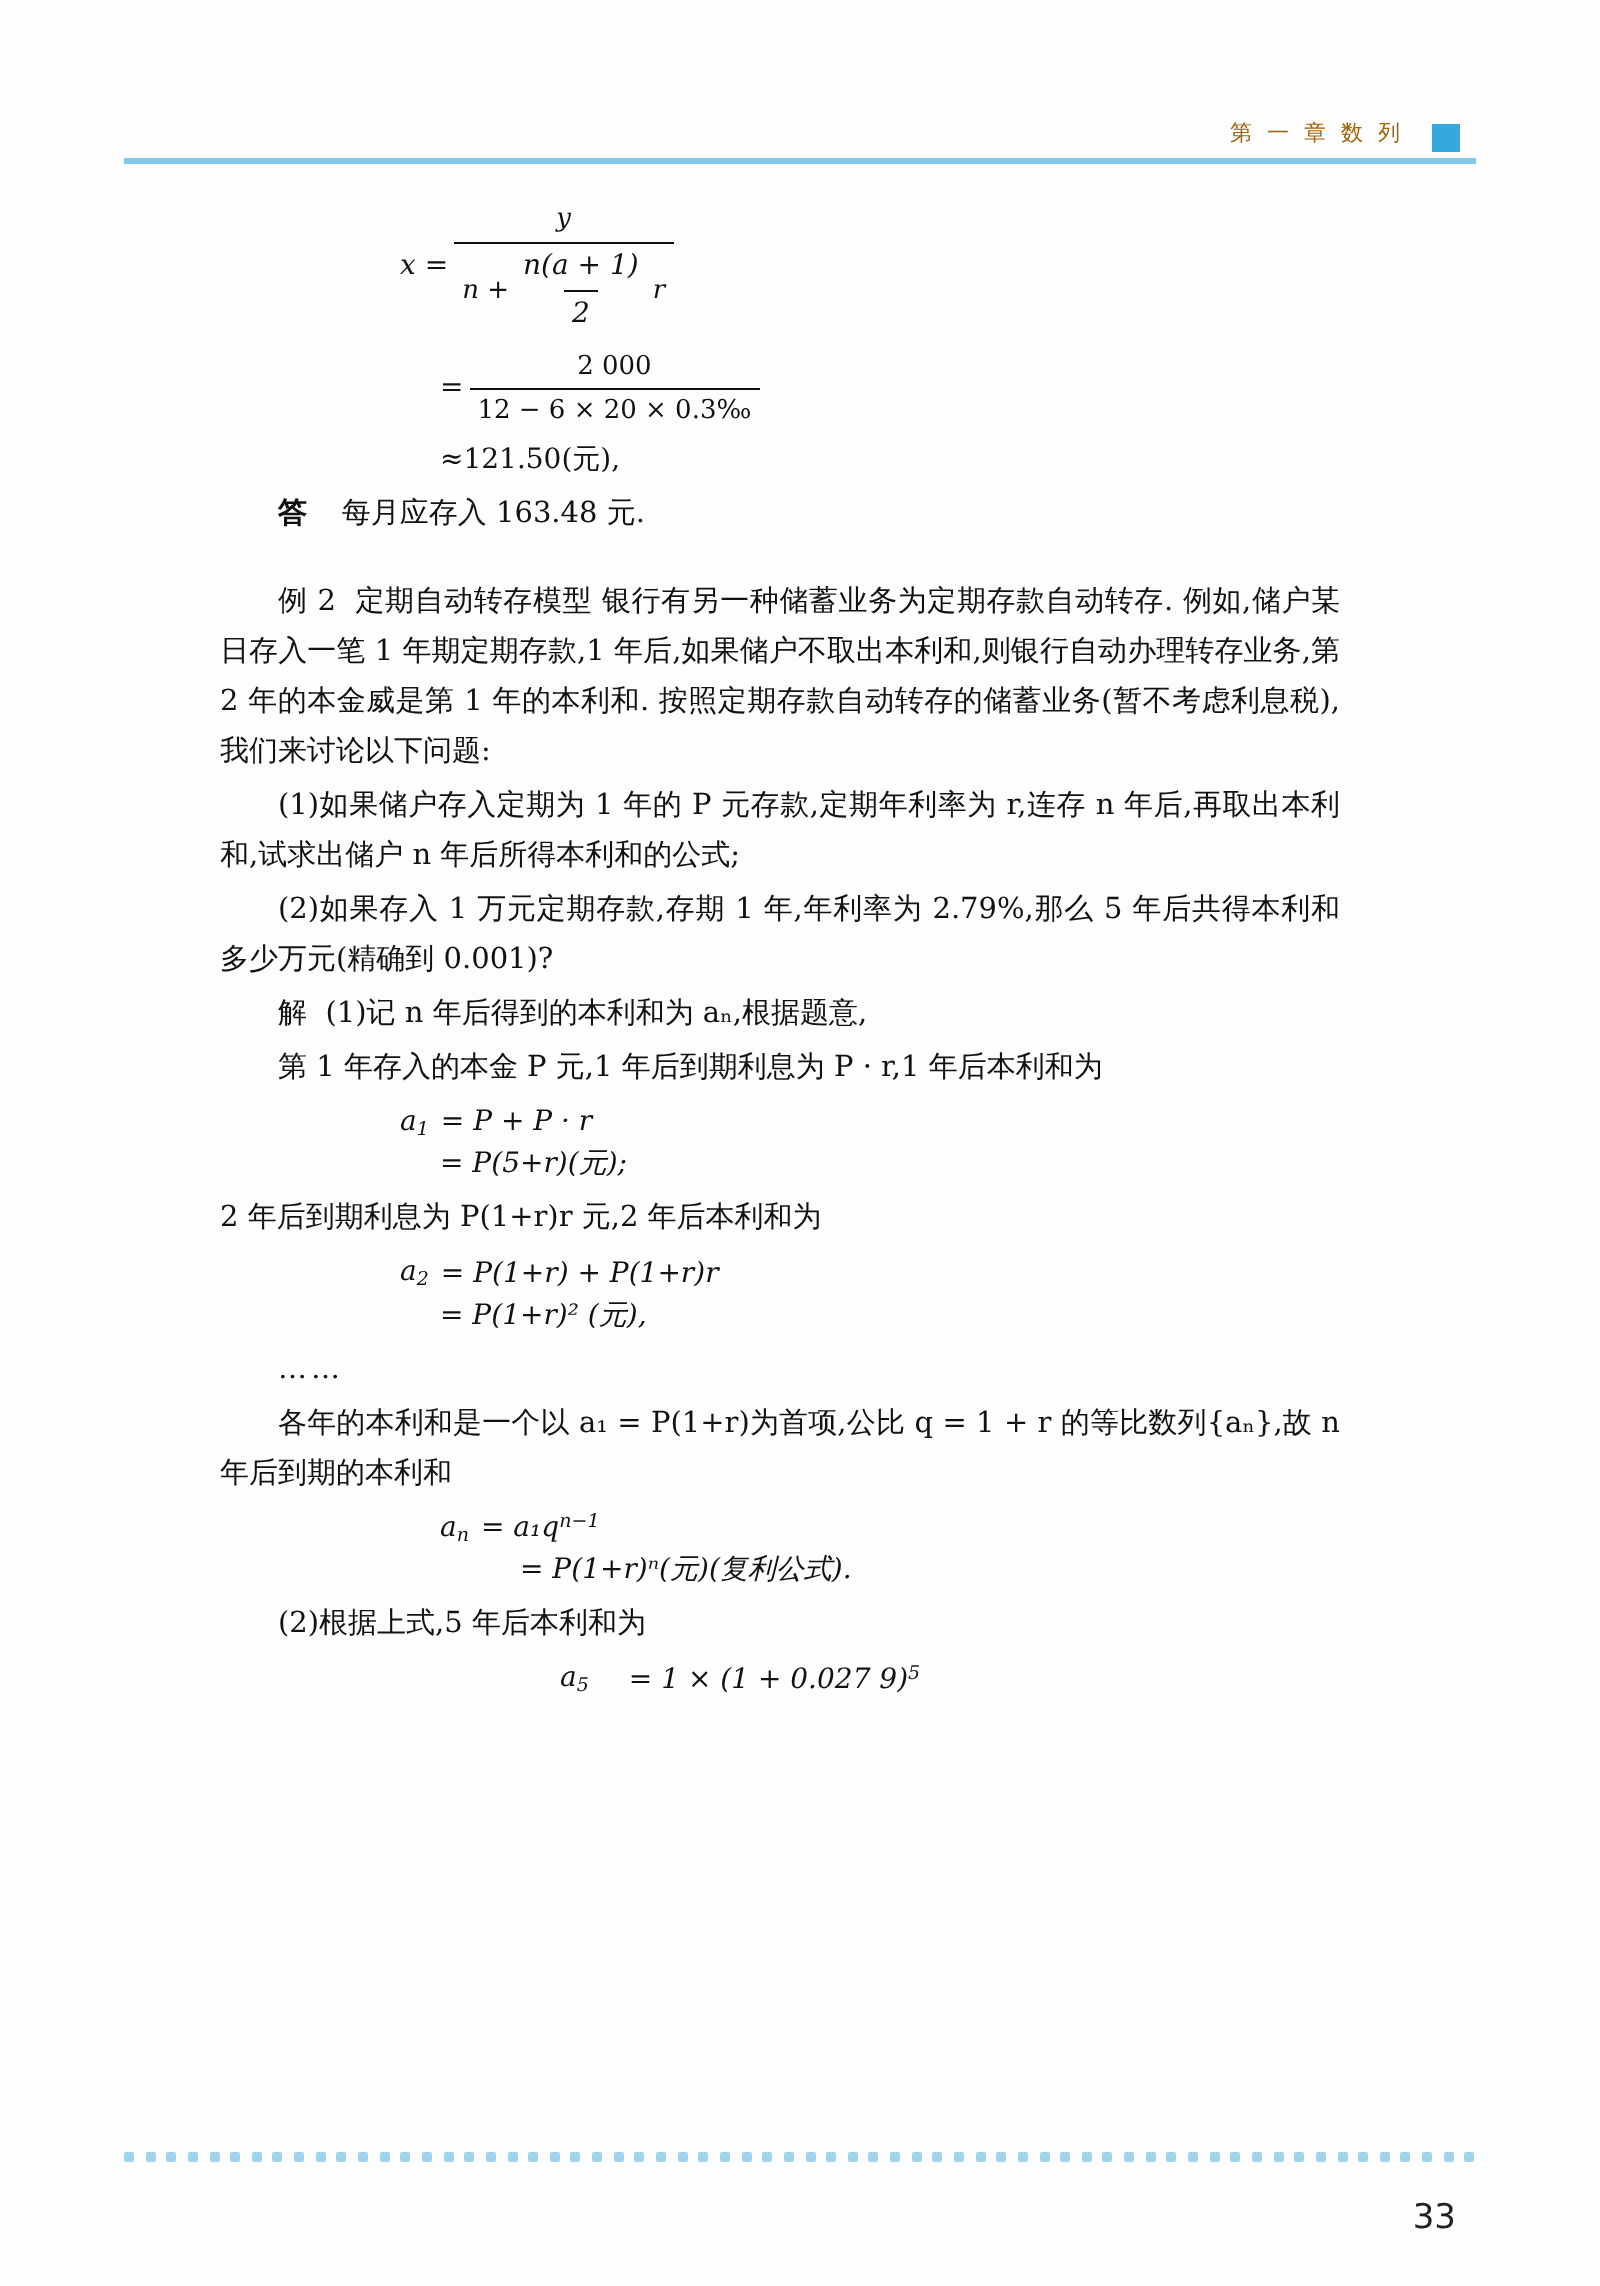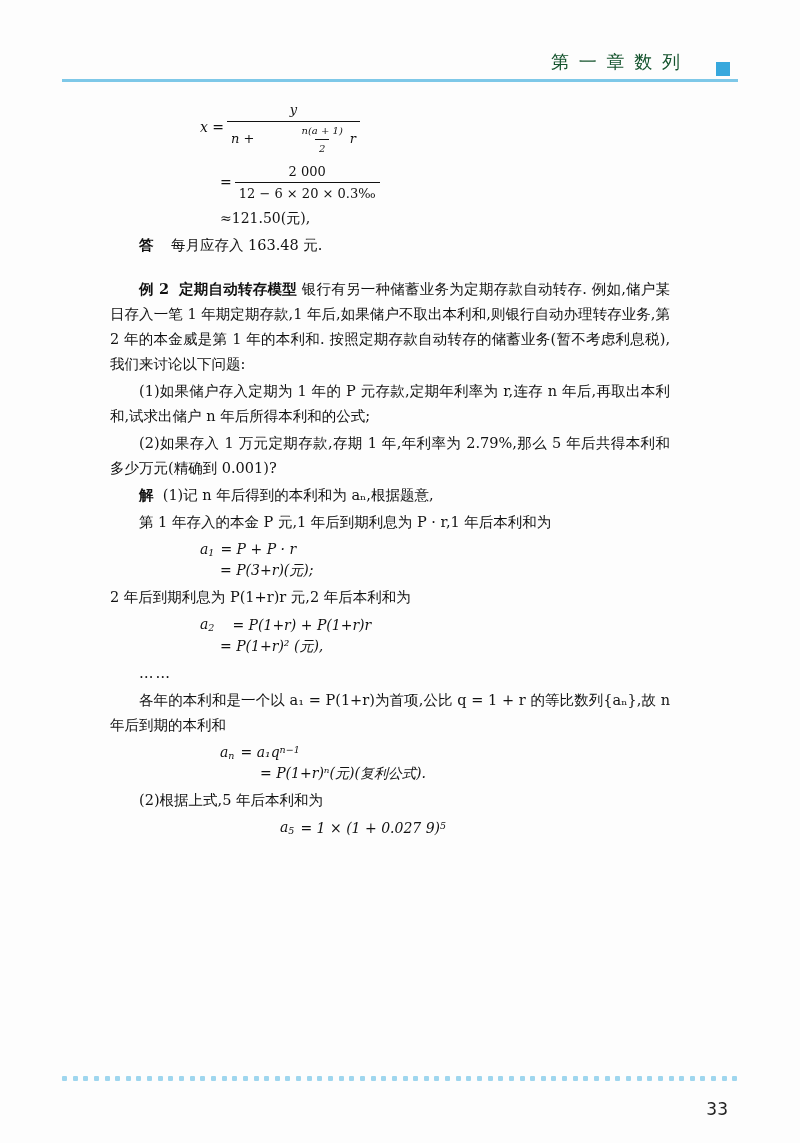--- a/index.html
+++ b/index.html
@@ -33,25 +33,25 @@
   .header-bar {
     position: absolute;
     left: 0;
     right: 0;
     bottom: 0;
     height: 3px;
     background: #7ec8e8;
   }
   .header-title {
     position: absolute;
-    right: 56px;
+    right: 36px;
     bottom: 8px;
-    font-size: 18px;
+    font-size: 11px;
     letter-spacing: 2px;
-    color: #14532d;
+    color: #a16207;
     font-family: "DejaVu Sans", sans-serif;
     white-space: nowrap;
   }
   .header-square {
     position: absolute;
     right: 8px;
     bottom: 6px;
     width: 14px;
     height: 14px;
     background: #37a8dd;
@@ -67,21 +67,21 @@
     line-height: 1.72;
     color: #111;
   }
   .para {
     margin: 0 0 2px 0;
     text-align: justify;
     text-justify: inter-ideograph;
   }
   .indent2 { text-indent: 2em; }
   .indent0 { text-indent: 0; }
-  .bold { font-weight: bold; margin-top: 28px; }
+  .bold { font-weight: normal; margin-top: 28px; }
   .gap-lg { height: 20px; }
 
   .answer-line {
     margin: 4px 0 0 0;
     text-indent: 2em;
   }
   .answer-label {
     font-weight: bold;
     margin-right: 1.2em;
   }
@@ -97,40 +97,40 @@
     margin: 4px 0 4px 0;
   }
   .math-row {
     display: flex;
     align-items: center;
     white-space: nowrap;
   }
   .ml-90 { margin-left: 90px; }
   .ml-110 { margin-left: 110px; }
   .ml-150 { margin-left: 150px; }
-  .ml-170 { margin-left: 170px; }
+  .ml-170 { margin-left: 170px; gap: 14px; }
   .ml-190 { margin-left: 190px; }
 
   .frac {
     display: inline-flex;
     flex-direction: column;
     align-items: center;
     vertical-align: middle;
     margin: 0 3px;
   }
   .frac .num {
     padding: 0 4px 1px 4px;
     font-size: 13px;
   }
   .frac .den {
     border-top: 1px solid #111;
     padding: 1px 4px 0 4px;
     font-size: 13px;
   }
-  .frac-small .num, .frac-small .den { font-size: 10px; margin-left: 40px; }
+  .frac-small .num, .frac-small .den { font-size: 14px; }
 
   sub { font-size: 0.68em; font-style: italic; vertical-align: -0.25em; }
   sup { font-size: 0.68em; font-style: italic; vertical-align: 0.45em; }
   .upright { font-style: normal; }
 
   .dots-line {
     text-indent: 2em;
     letter-spacing: 2px;
   }
 
@@ -217,30 +217,30 @@
     </p>
 
     <p class="para indent2">第 1 年存入的本金 P 元,1 年后到期利息为 P · r,1 年后本利和为</p>
 
     <div class="math math-block">
       <div class="math-row ml-90">
         <span><span>a</span><sub>1</sub></span>
         <span style="margin-left:6px;">= P + P · r</span>
       </div>
       <div class="math-row ml-110">
-        <span>= P(3+r)(元);</span>
+        <span>= P(5+r)(元);</span>
       </div>
     </div>
 
     <p class="para indent0">2 年后到期利息为 P(1+r)r 元,2 年后本利和为</p>
 
     <div class="math math-block">
       <div class="math-row ml-90">
         <span><span>a</span><sub>2</sub></span>
-        <span style="margin-left:18px;font-style:italic;">= P(1+r) + P(1+r)r</span>
+        <span style="margin-left:6px;font-style:italic;">= P(1+r) + P(1+r)r</span>
       </div>
       <div class="math-row ml-110">
         <span>= P(1+r)² (元),</span>
       </div>
     </div>
 
     <p class="para dots-line">……</p>
 
     <p class="para indent2">各年的本利和是一个以 a₁ = P(1+r)为首项,公比 q = 1 + r 的等比数列{aₙ},故 n 年后到期的本利和</p>
 

